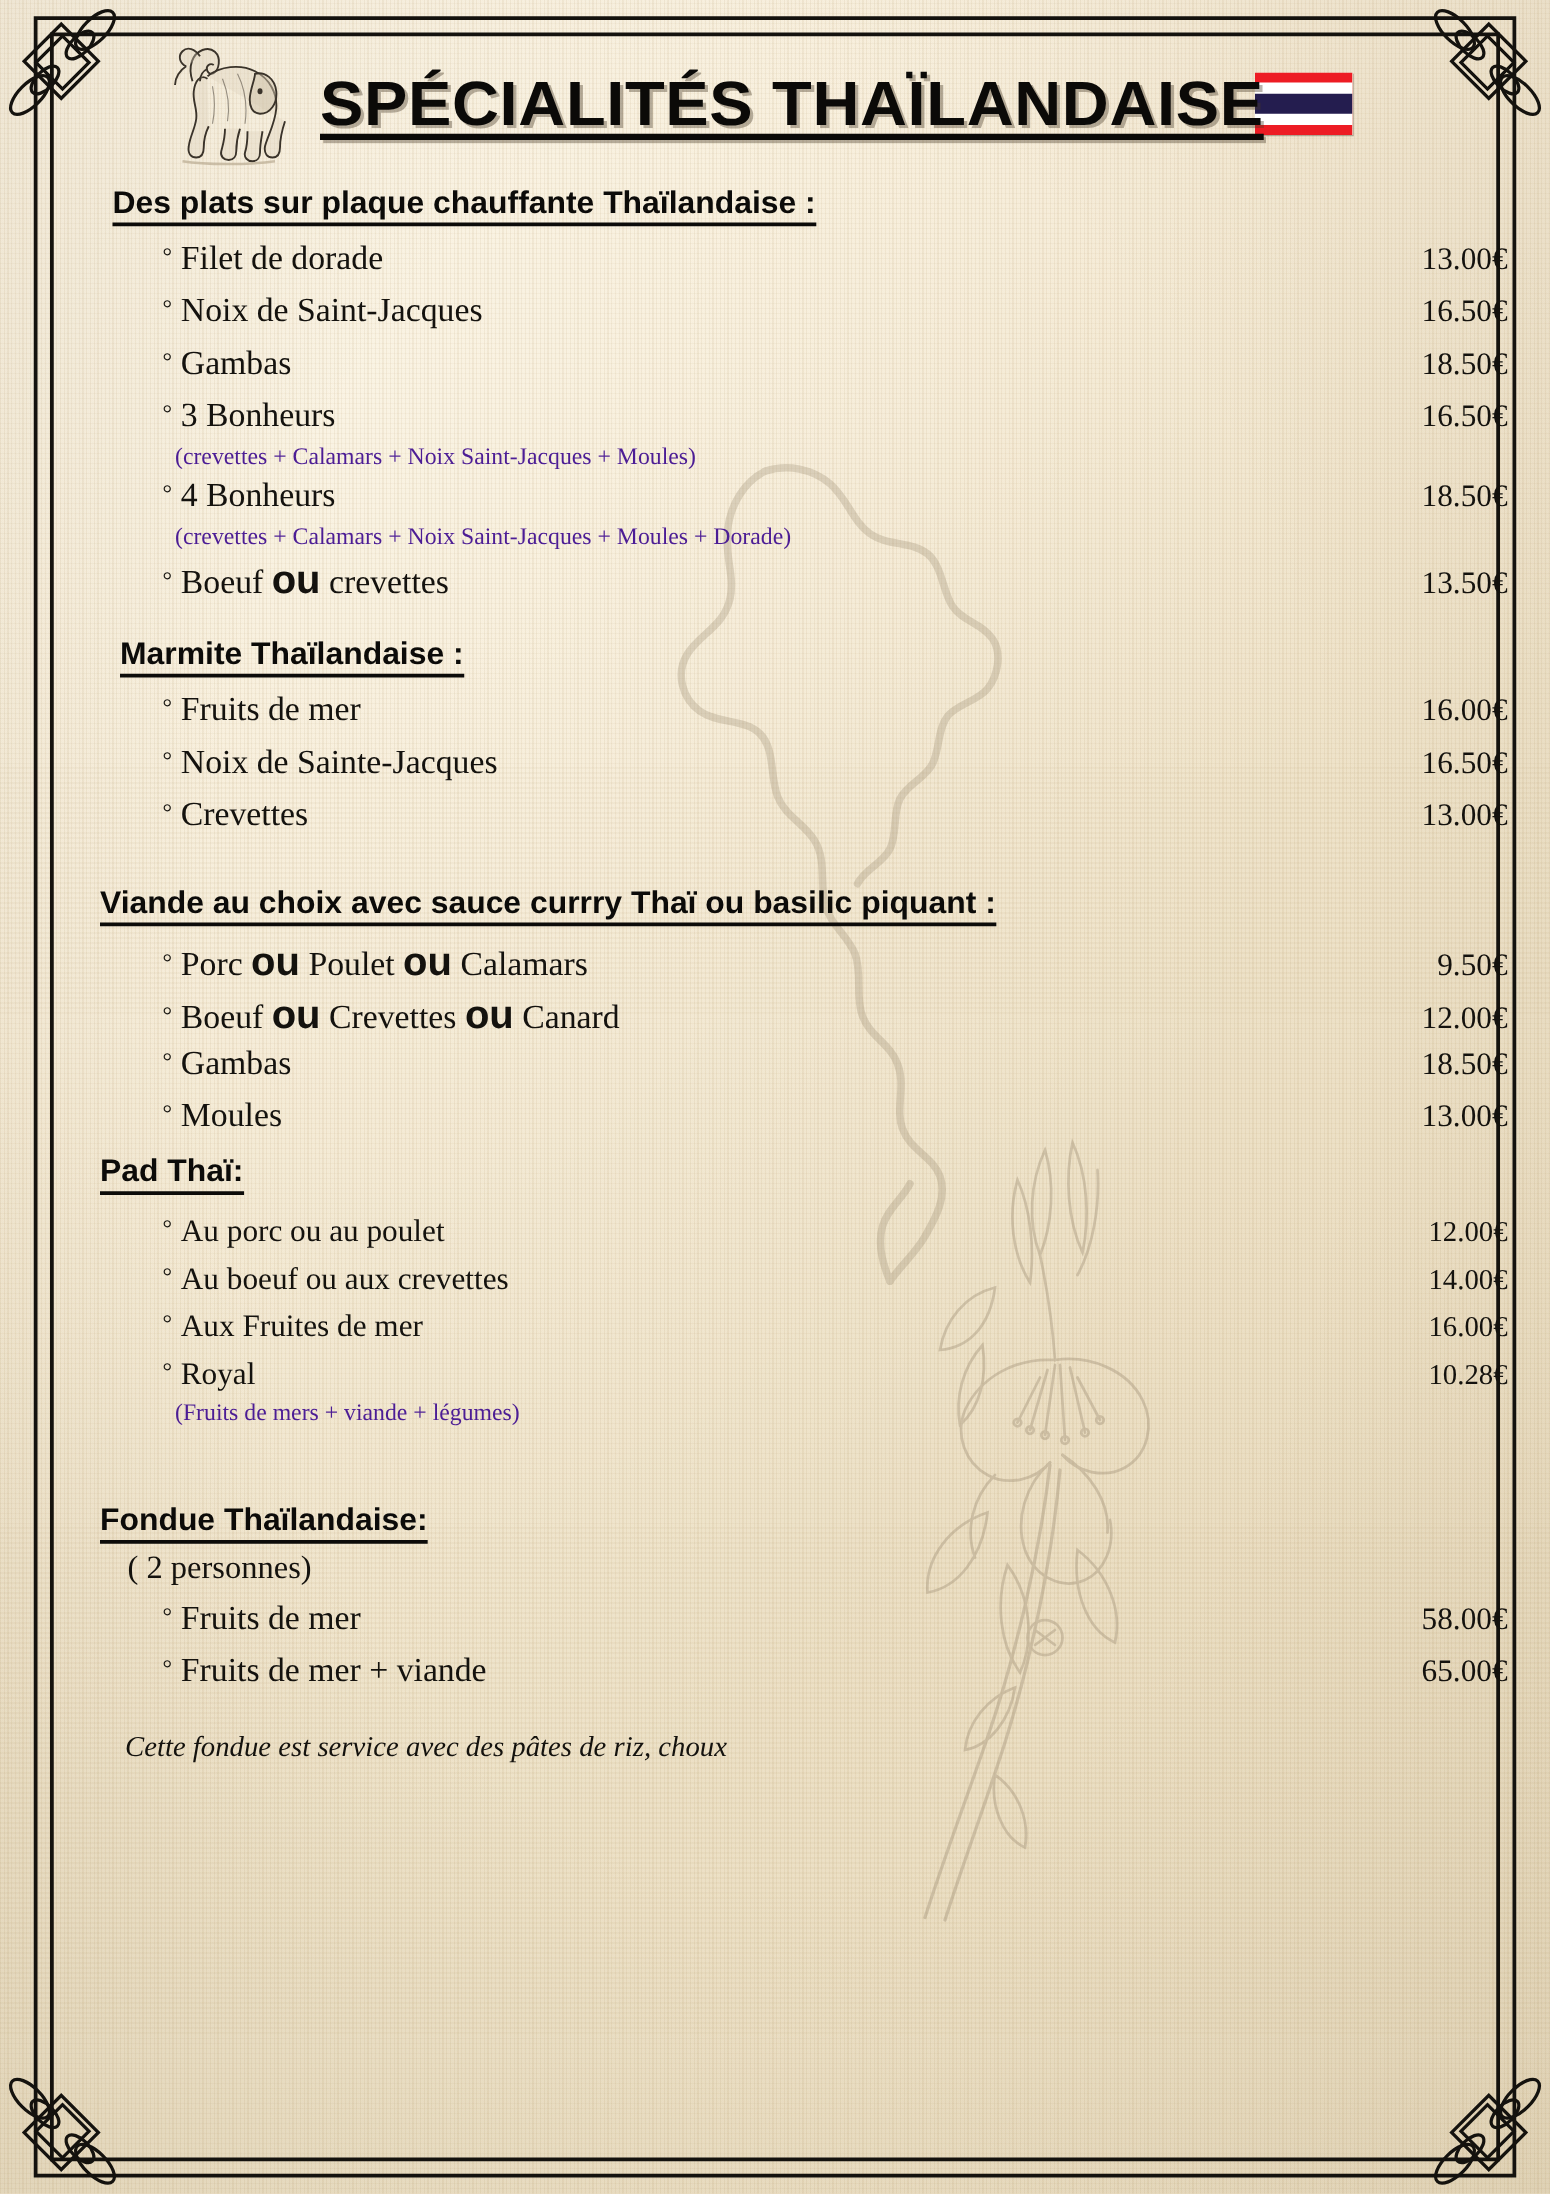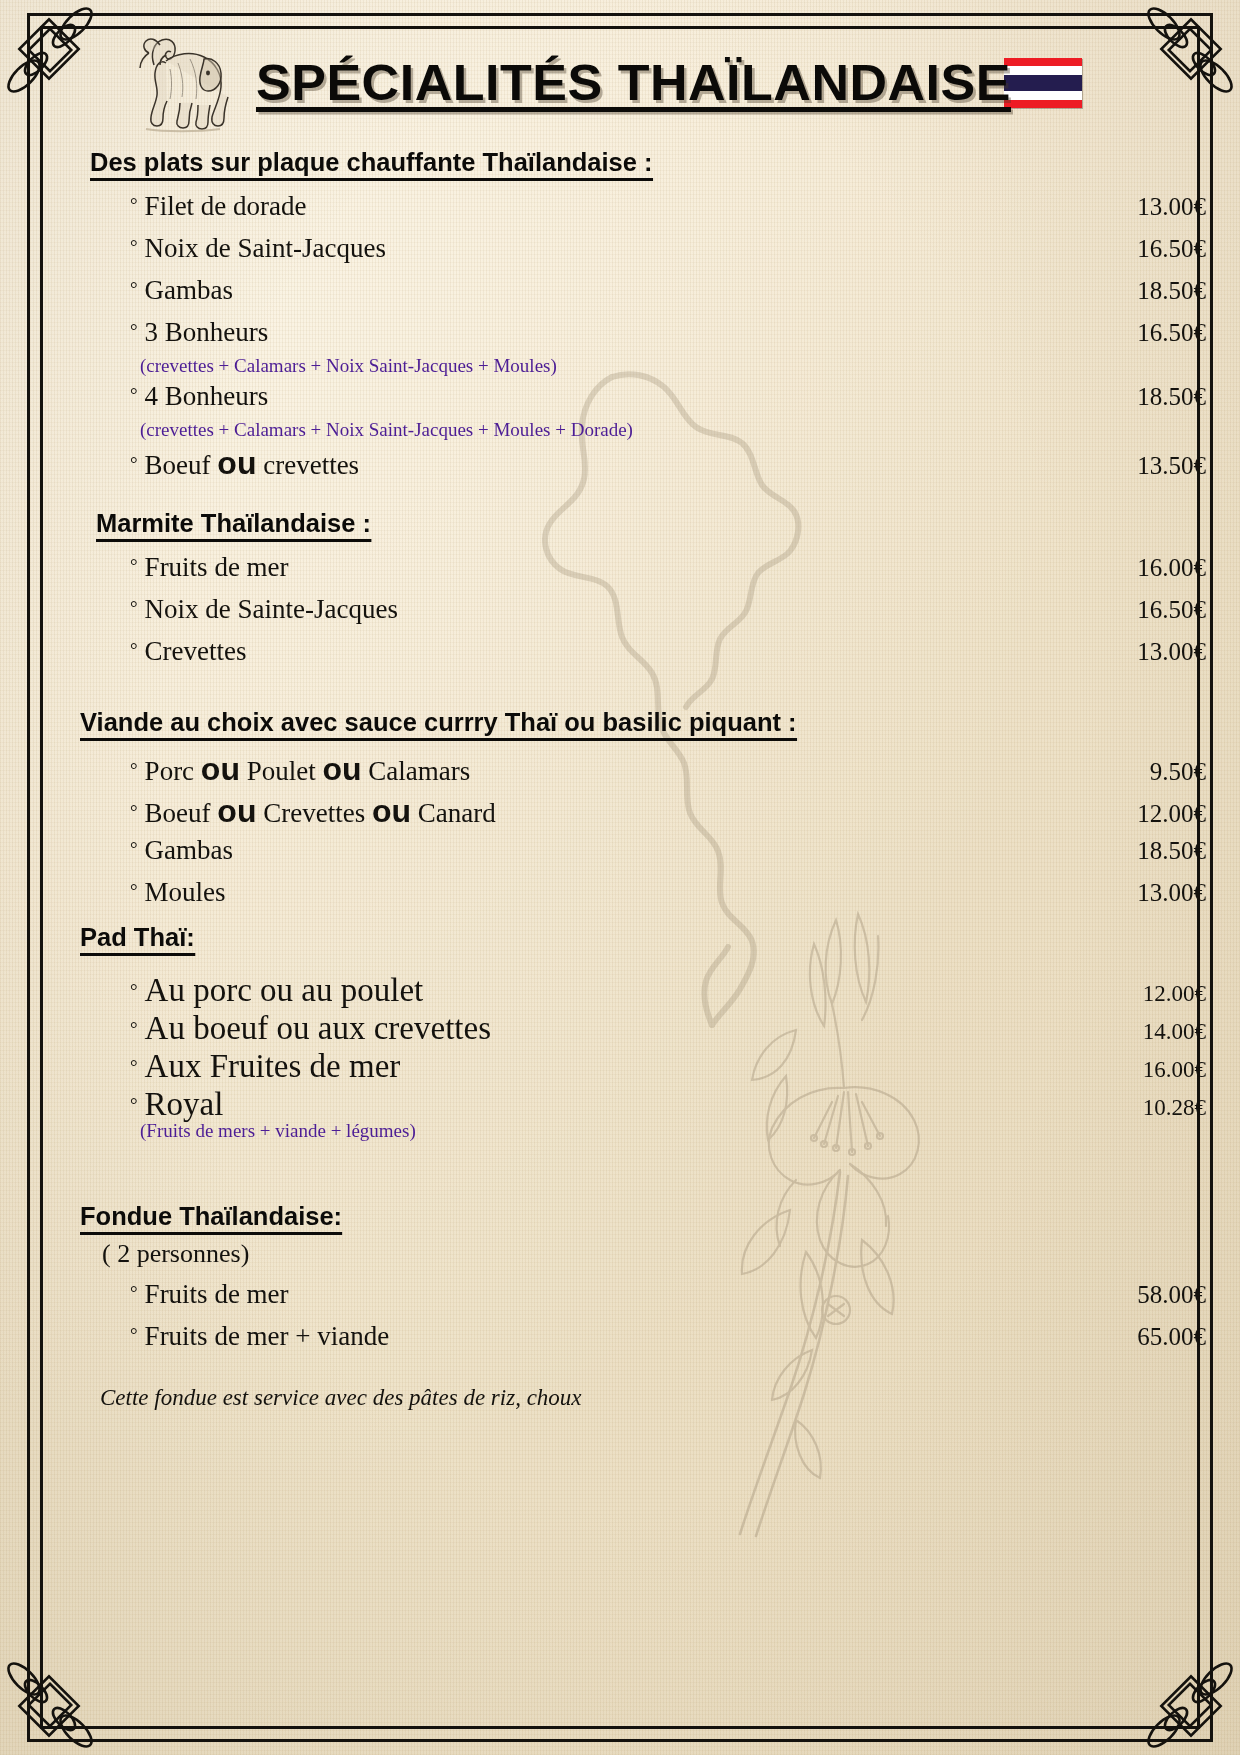--- a/index.html
+++ b/index.html
@@ -187,21 +187,21 @@
   .footnote {
     padding-left: 82px;
     font-size: 23px;
     font-style: italic;
     color: #14120e;
     margin-top: 22px;
   }
 
   
   .row.compact { min-height: 38px; }
-  .row.compact .label { font-size: 33px; }
+  .row.compact .label { font-size: 25px; }
   .row.compact .price { font-size: 23px; }
 </style>
 </head>
 <body>
 
 <div class="paper"></div>
 
 <div class="wm-thailand">
   <svg viewBox="0 0 330 690" fill="none" xmlns="http://www.w3.org/2000/svg">
     <path d="M112 22 C96 30 84 48 82 70 C80 92 88 106 84 124 C79 146 60 152 50 168

